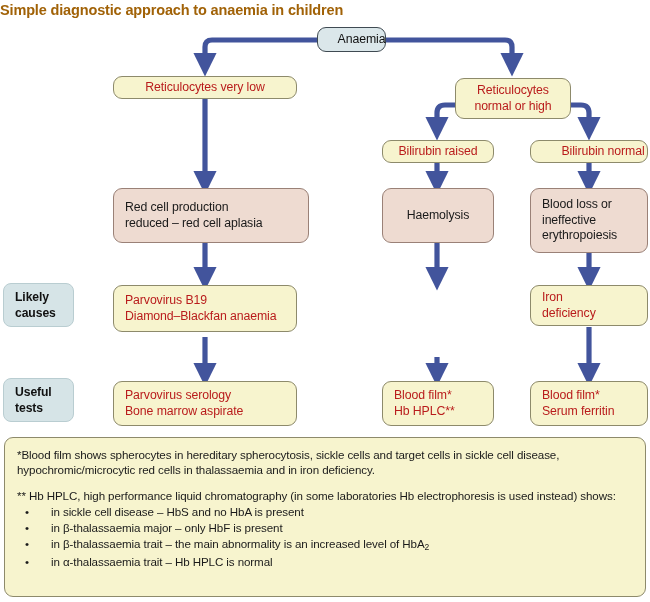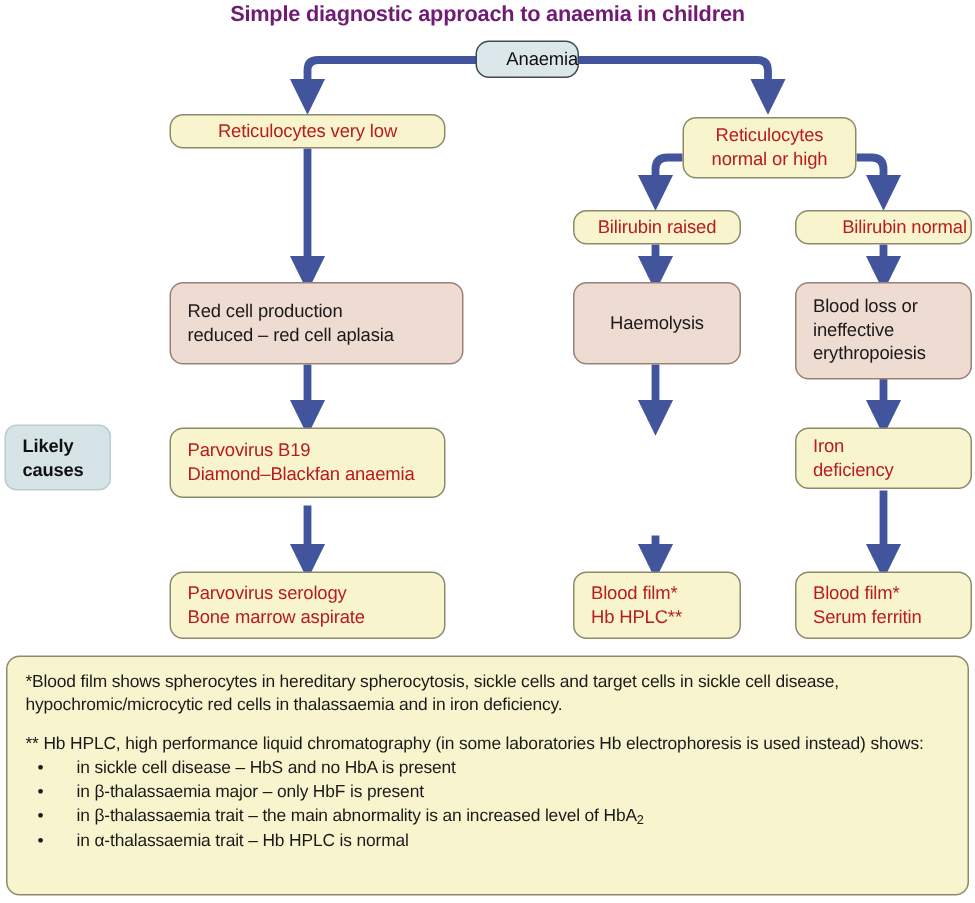--- a/index.html
+++ b/index.html
@@ -27,25 +27,24 @@
     width: 650px;
     height: 602px;
     pointer-events: none;
   }
 
   .title {
     position: absolute;
     left: 0;
     top: 2px;
     width: 650px;
-    text-align: center;
     font-size: 14.5px;
     font-weight: bold;
     letter-spacing: -0.15px;
-    color: #701a75;
+    color: #a16207;
   }
 
   
   .node {
     position: absolute;
     box-sizing: border-box;
     border-radius: 9px;
     display: flex;
     align-items: center;
     font-size: 12.3px;
@@ -187,20 +186,24 @@
 
   <div class="node pink center" style="left:382px; top:188px; width:112px; height:55px;">
     <span class="txt">Haemolysis</span>
   </div>
 
   <div class="node sidelabel left" style="left:3px; top:283px; width:71px; height:44px;">
     <span class="txt">Likely
 causes</span>
   </div>
 
+  <div class="node sidelabel left" style="left:3px; top:378px; width:71px; height:44px;">
+    <span class="txt">Useful
+tests</span>
+  </div>
 
   <div class="node cream left" style="left:113px; top:285px; width:184px; height:47px;">
     <span class="txt">Parvovirus B19
 Diamond–Blackfan anaemia</span>
   </div>
 
 
   <div class="node cream left" style="left:530px; top:285px; width:118px; height:41px;">
     <span class="txt">Iron
 deficiency</span>

